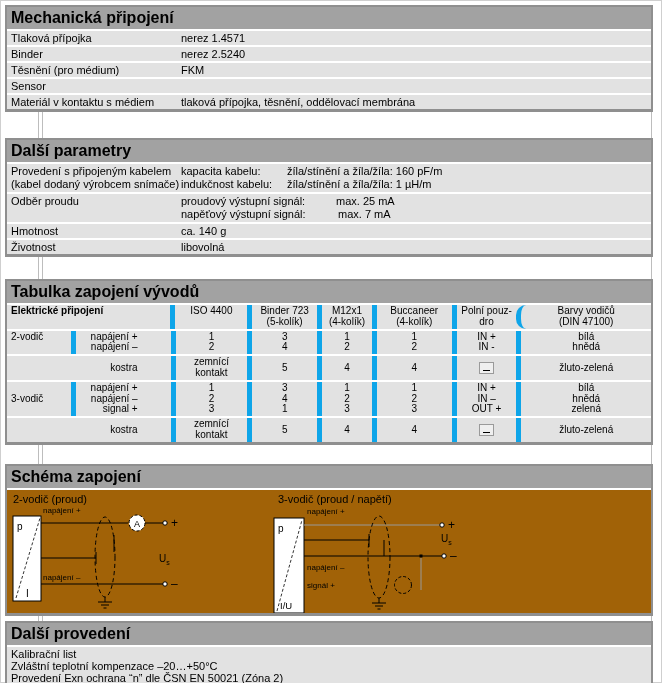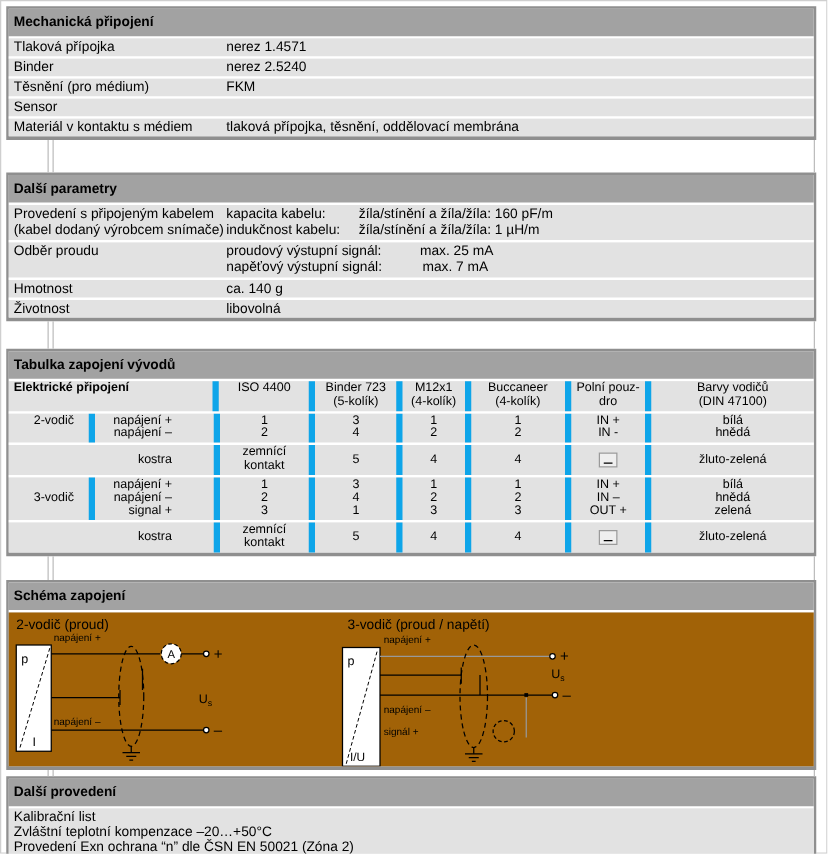--- a/index.html
+++ b/index.html
@@ -1,32 +1,32 @@
 <!DOCTYPE html>
 <html><head>
 <meta charset="utf-8">
 <style>
   html,body{margin:0;padding:0;background:#fff;}
   body{width:662px;height:683px;overflow:hidden;font-family:"Liberation Sans",sans-serif;color:#000;}
   #page{position:relative;box-sizing:border-box;width:662px;height:683px;padding:4px 8px 0 4px;border:1px solid #cfcfcf;}
   .section{border:2px solid #8f8f8f;border-bottom-width:3px;background:#fff;}
-  .sec-hdr{background:#a2a2a2;height:22px;line-height:22px;font-weight:bold;font-size:11px;padding-left:4px;border-bottom:2px solid #fff;white-space:nowrap;}
+  .sec-hdr{background:#a2a2a2;height:22px;line-height:22px;font-weight:bold;font-size:16px;padding-left:4px;border-bottom:2px solid #fff;white-space:nowrap;}
   
   .kv-row{display:flex;background:#e2e2e2;border-bottom:2px solid #fff;font-size:11px;}
   .kv-row:last-child{border-bottom:none;}
   .kv-row .kv-label{flex:0 0 170px;padding-left:4px;}
   .kv-row.single{height:14px;line-height:14px;}
   .kv-row.multi{padding:1px 0;line-height:13px;}
   .kv-pair .pa{display:inline-block;}
   
   .band{display:flex;background:#e2e2e2;border-bottom:2px solid #fff;font-size:10px;line-height:10.8px;}
   .band:last-child{border-bottom:none;}
   .band .col{box-sizing:border-box;display:flex;flex-direction:column;justify-content:center;text-align:center;padding:1px 0;border-left:5px solid #0ea5e9;}
   .band .col:first-child{border-left:none;}
-  .band .col.name{justify-content:center;text-align:left;padding-left:20px;}
+  .band .col.name{justify-content:center;text-align:left;padding-left:4px;}
   .band .col.name.top{justify-content:flex-start;}
   .band .col.pins{text-align:right;padding-right:33px;}
   .band .col.hdr-first{justify-content:flex-start;text-align:left;padding-left:4px;}
   .gnd{display:inline-block;width:13px;height:10px;border:1px solid #9a9a9a;background:#efefef;position:relative;margin:0 auto;}
   .gnd::after{content:"";position:absolute;left:3px;right:3px;bottom:2px;border-bottom:1.5px solid #000;}
   .pre{white-space:pre-line;}
   
   .gap{position:relative;background-image:linear-gradient(#bdbdbd,#bdbdbd),linear-gradient(#bdbdbd,#bdbdbd),linear-gradient(#bdbdbd,#bdbdbd);
        background-repeat:no-repeat;background-size:1px 100%,1px 100%,1px 100%;background-position:33px 0,37px 0,646px 0;}
   
@@ -128,21 +128,21 @@
             <div>(4-kolík)</div>
           </div>
           <div class="col" style="width: 80px;">
             <div>Buccaneer</div>
             <div>(4-kolík)</div>
           </div>
           <div class="col" style="width: 65px;">
             <div>Polní pouz-</div>
             <div>dro</div>
           </div>
-          <div class="col" style="width: 135px;">
+          <div class="col" style="width: 135px; border-radius: 10px;">
             <div>Barvy vodičů</div>
             <div>(DIN 47100)</div>
           </div>
         </div>
         <div class="band">
           <div class="col name top" style="width: 64px;">
             <div>2-vodič</div>
           </div>
           <div class="col pins" style="width: 100px;">
             <div>napájení +</div>

